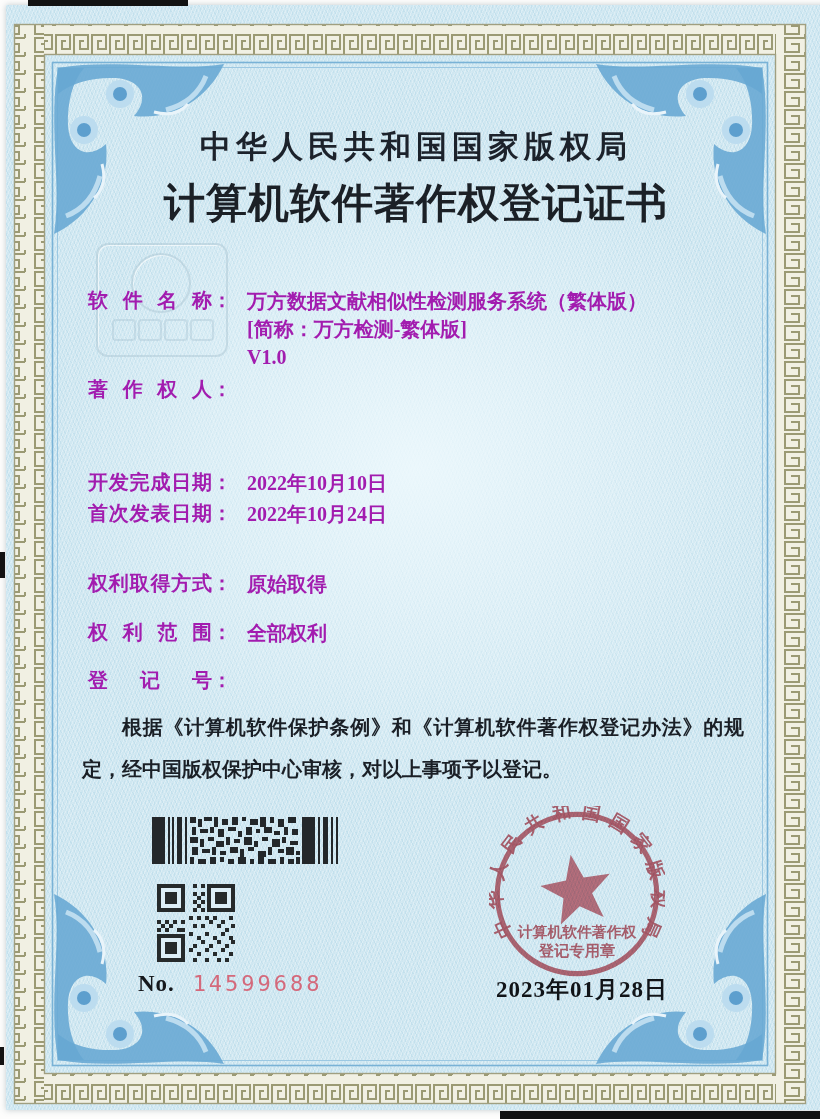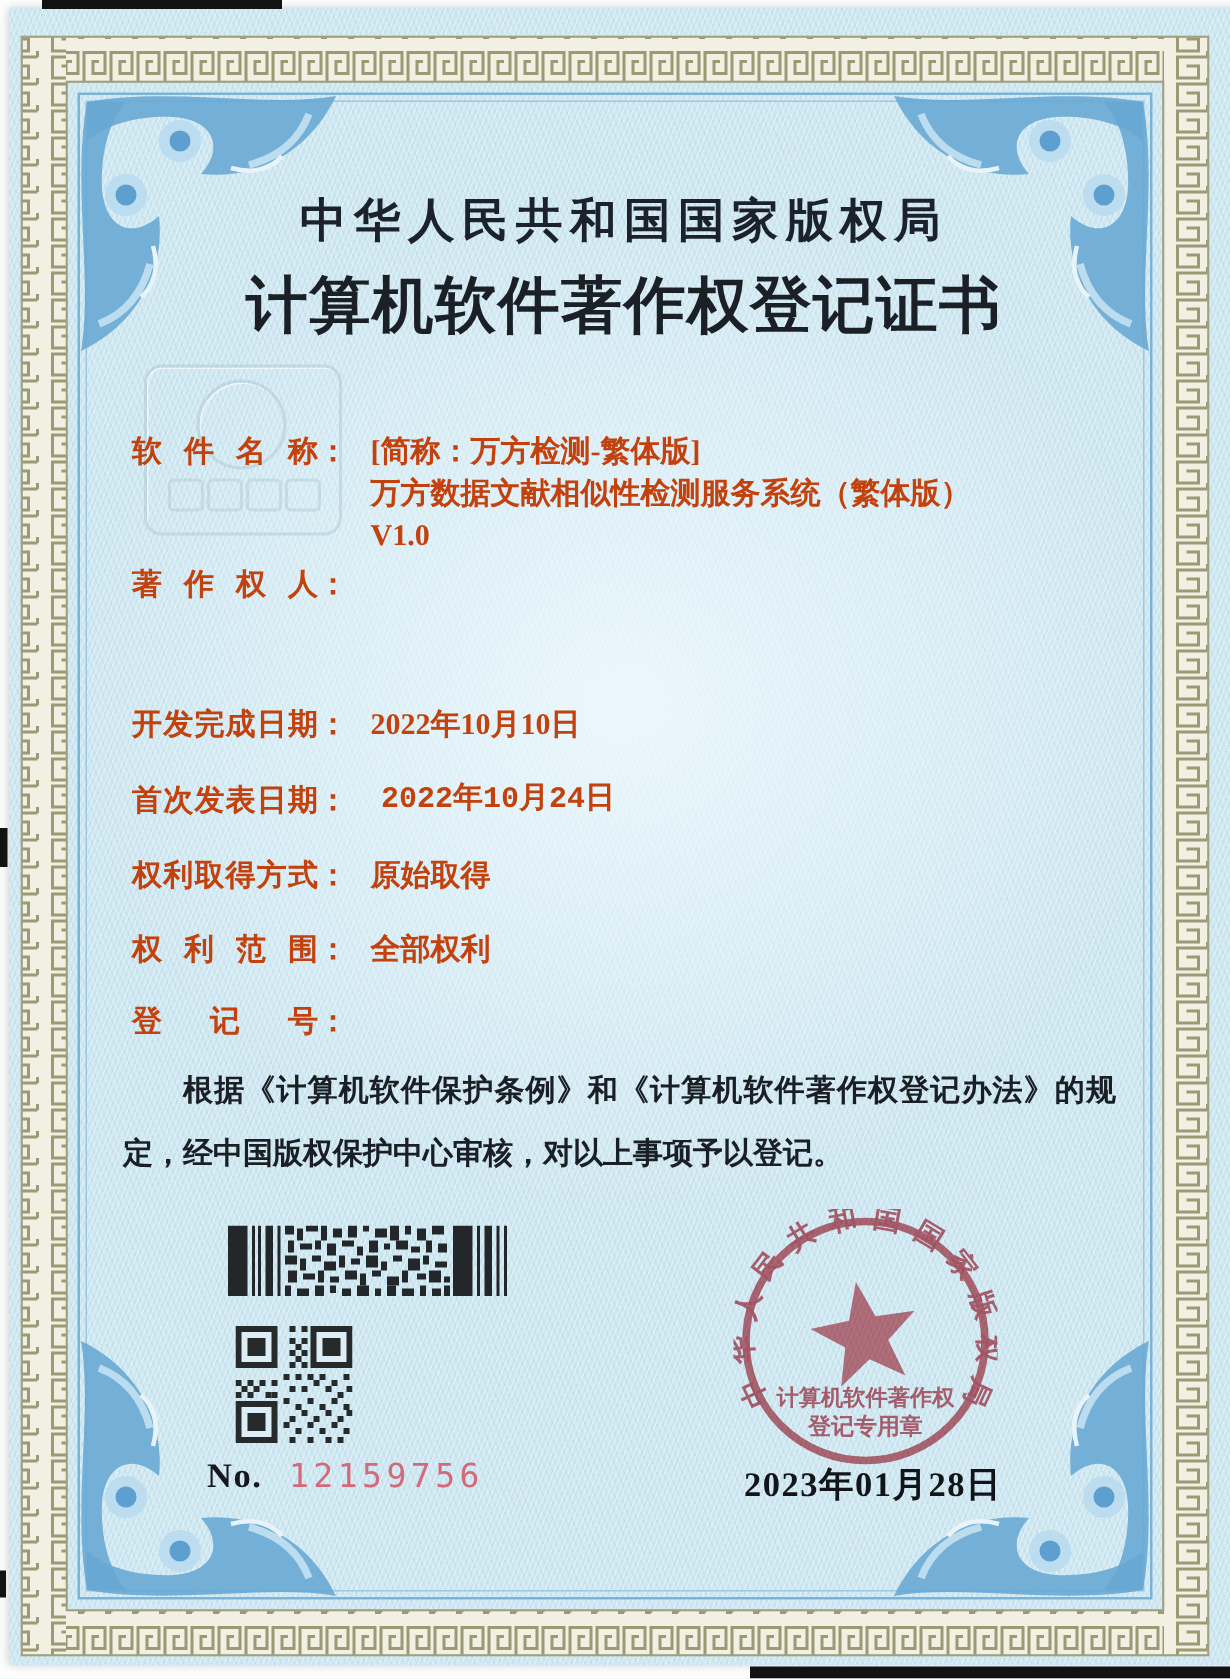--- a/index.html
+++ b/index.html
@@ -28,21 +28,21 @@
   .wm .wm-dot{position:absolute;top:74px;width:20px;height:18px;border-radius:4px;
       border:2px solid rgba(168,196,209,.40);}
 
   .t1{position:absolute;left:0;right:0;top:126px;text-align:center;
       font-size:31px;font-weight:bold;color:#1c222b;letter-spacing:5px;}
   .t2{position:absolute;left:0;right:0;top:176px;text-align:center;
       font-size:41px;font-weight:bold;color:#1b2026;letter-spacing:1px;}
   .certno{position:absolute;right:74px;top:240px;font-size:17.5px;font-weight:bold;color:#22272e;}
   .certno .lbl{margin-right:10px;}
 
-  .row{position:absolute;left:88px;right:56px;color:#c2410c;font-weight:bold;font-size:20px;}
+  .row{position:absolute;left:88px;right:56px;color:#a21caf;font-weight:bold;font-size:20px;}
   .row .lab{display:inline-block;width:124px;text-align:justify;text-align-last:justify;
             -moz-text-align-last:justify;vertical-align:top;}
   .row .colon{display:inline-block;vertical-align:top;}
   .row .val{display:inline-block;vertical-align:top;margin-left:10px;max-width:500px;}
   .row .val div{line-height:28px;}
 
   .stmt{position:absolute;left:82px;top:706px;width:662px;
         font-size:20px;font-weight:bold;color:#1a1f26;line-height:42px;
         text-indent:2em;text-align:justify;}
 
@@ -120,35 +120,35 @@
     <div class="wm-dot" style="left:66px;"></div>
     <div class="wm-dot" style="left:92px;"></div>
   </div>
 
   <div class="t1">中华人民共和国国家版权局</div>
   <div class="t2">计算机软件著作权登记证书</div>
 
   <div class="row" style="top:287px;">
     <span class="lab">软件名称</span><span class="colon">：</span>
     <span class="val">
+      <div>万方数据文献相似性检测服务系统（繁体版）</div>
       <div>[简称：万方检测-繁体版]</div>
-      <div>万方数据文献相似性检测服务系统（繁体版）</div>
       <div>V1.0</div>
     </span>
   </div>
   <div class="row" style="top:376px;">
     <span class="lab">著作权人</span><span class="colon">：</span>
   </div>
   <div class="row" style="top:469px;">
     <span class="lab">开发完成日期</span><span class="colon">：</span>
     <span class="val">
       <div>2022年10月10日</div>
     </span>
   </div>
-  <div class="row" style="top:520px;font-family:Liberation Mono, monospace;">
+  <div class="row" style="top:500px;">
     <span class="lab">首次发表日期</span><span class="colon">：</span>
     <span class="val">
       <div>2022年10月24日</div>
     </span>
   </div>
   <div class="row" style="top:619px;">
     <span class="lab">权利范围</span><span class="colon">：</span>
     <span class="val">
       <div>全部权利</div>
     </span>
@@ -307,21 +307,21 @@
         <rect x="72" y="68" width="4" height="4"></rect>
       <rect x="36" y="74" width="4" height="4"></rect>
         <rect x="48" y="74" width="4" height="4"></rect>
         <rect x="60" y="74" width="4" height="4"></rect>
       <rect x="68" y="74" width="4" height="4"></rect>
     </g>
   </svg>
 
   <div class="serial">
     <span class="no">No.</span>
-    <span class="digits">12159756</span>
+    <span class="digits">14599688</span>
   </div>
 
   <svg class="seal" width="176" height="176" viewBox="0 0 190 190">
     <defs>
       <path id="sealArc" d="M 26.5 140 A 82 82 0 1 1 163.5 140" fill="none"></path>
     </defs>
     <circle cx="95" cy="95" r="86" fill="none" stroke="#c2525e" stroke-width="5.5" opacity="0.92"></circle>
     <polygon points="88.1,52.6 102.2,77.2 130.3,73.2 111.3,94.3 123.8,119.8 97.9,108.2 77.5,127.9 80.4,99.7 55.4,86.4 83.1,80.5" fill="#c95b66" opacity="0.9"></polygon>
     <text font-size="20" fill="#c2525e" opacity="0.95">
       <textPath href="#sealArc" startOffset="2" textLength="348">中华人民共和国国家版权局</textPath>

